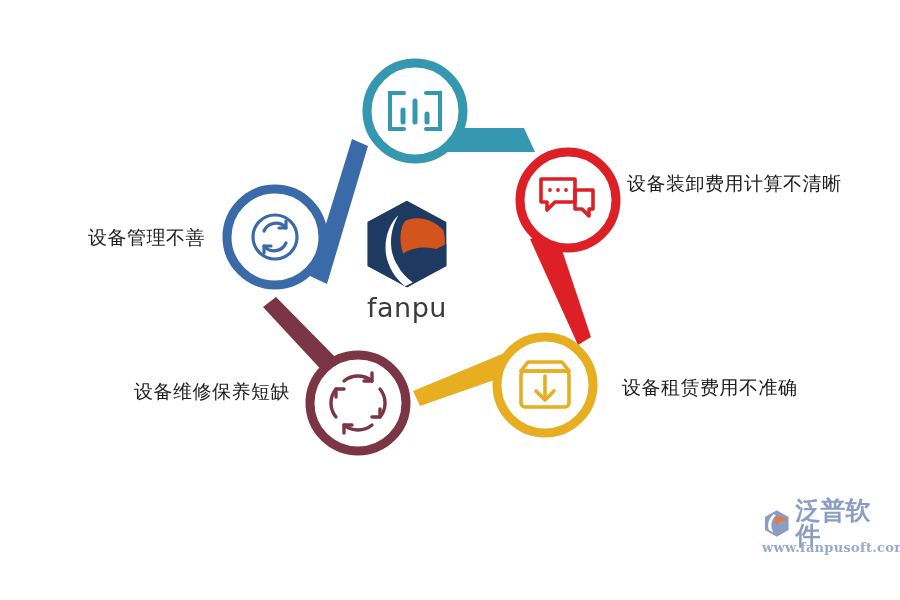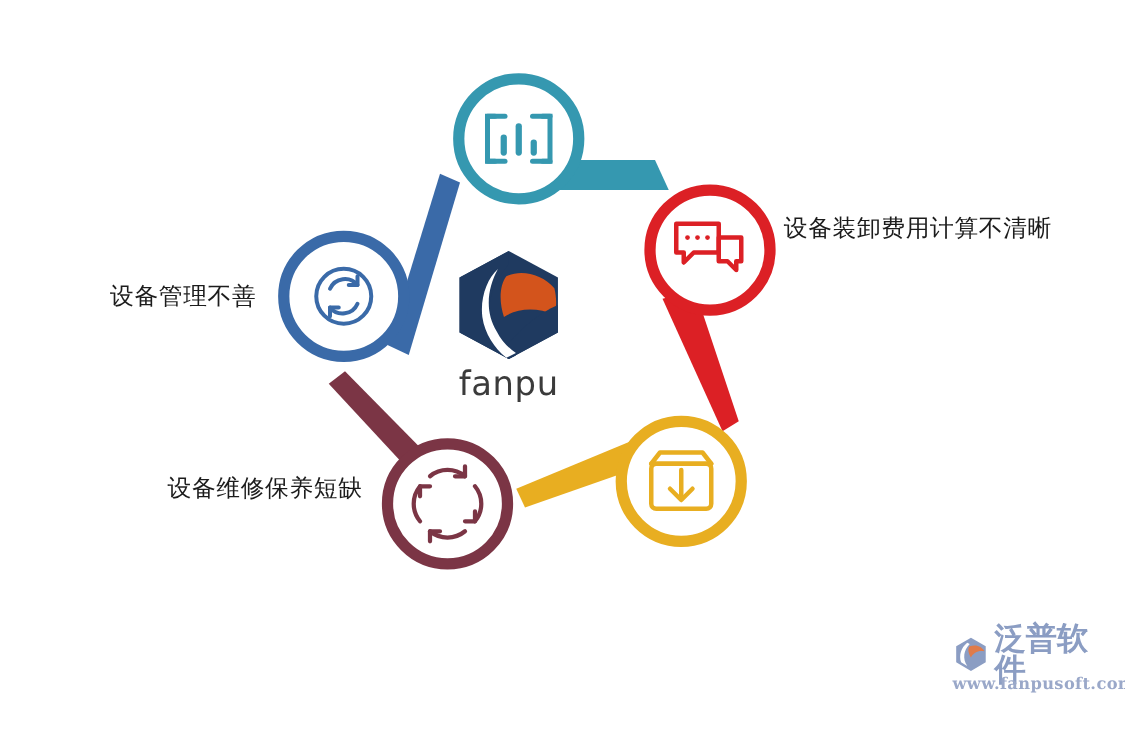--- a/index.html
+++ b/index.html
@@ -197,20 +197,21 @@
       <path d="M 48 26 C 60 20 78 24 88 36 C 90 44 90 52 88 58 C 74 52 58 52 46 60 C 42 48 42 34 48 26 Z" fill="#d3541c"></path>
       <path d="M 91 50 L 91 73 L 50 95 L 43 91 C 55 74 72 58 91 50 Z" fill="#1f3a60"></path>
       <path d="M 41 20 C 32 36 30 56 40 72 C 44 80 50 86 56 90 L 48 94 C 38 86 30 74 28 60 C 26 44 32 28 41 20 Z" fill="#ffffff"></path>
     </svg>
     <div class="logo-word">fanpu</div>
   </div>
 
 
   <div class="node-label label-right" style="left:627px; top:174px;">设备装卸费用计算不清晰</div>
 
+  <div class="node-label label-right" style="left:622px; top:378px;">设备租赁费用不准确</div>
 
   <div class="node-label label-left" style="left:114px; top:382px;margin-left:20px;">设备维修保养短缺</div>
 
   <div class="node-label label-left" style="left:88px; top:228px;">设备管理不善</div>
 
   <div id="watermark">
     <div class="wm-top">
       <svg width="30" height="30" viewBox="0 0 30 30">
         <path d="M 15 2 L 27 9 L 27 22 L 15 29 L 3 22 L 3 9 Z" fill="#8b9dc3"></path>
         <path d="M 14 7 C 9 12 8 19 12 25 L 7 22 C 5 16 7 10 12 6 Z" fill="#ffffff"></path>

